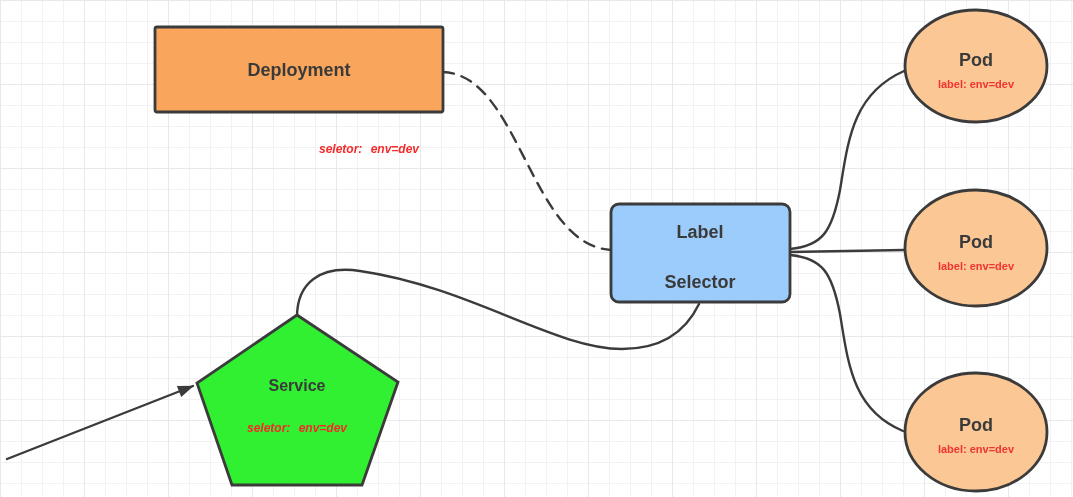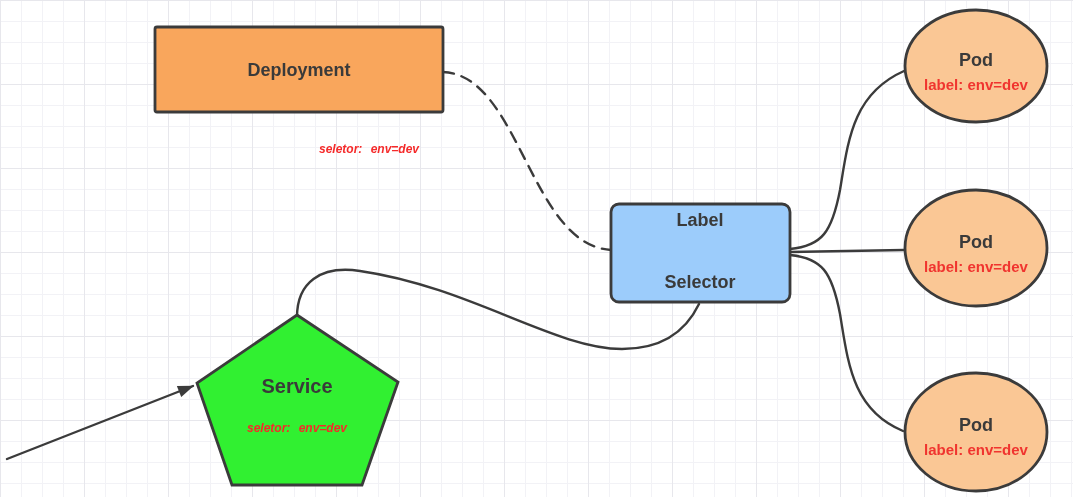--- a/index.html
+++ b/index.html
@@ -20,22 +20,22 @@
   .stage > svg { position: absolute; left: 0; top: 0; }
   .t {
     position: absolute;
     transform: translate(-50%, -50%);
     white-space: nowrap;
     font-weight: bold;
     color: #3a3a3a;
     line-height: 1;
   }
   .t-lg  { font-size: 18px; }
-  .t-xl  { font-size: 20px; }
-  .t-sub { font-size: 15px; color: #f0342f; }
+  .t-xl  { font-size: 16px; }
+  .t-sub { font-size: 11px; color: #f0342f; }
   .t-note {
     font-size: 12px;
     font-style: italic;
     color: #f52a2a;
     word-spacing: 5px;
   }
   .edge { fill: none; stroke: #3b3b3b; stroke-width: 2.4; stroke-linecap: round; }
   .edge-dashed { stroke-dasharray: 11 8; }
   .shape { stroke: #3b3b3b; stroke-width: 2.8; }
 </style>
@@ -73,21 +73,21 @@
 
     <ellipse class="shape" cx="976" cy="248" rx="71" ry="58" fill="#fac795"></ellipse>
 
     <ellipse class="shape" cx="976" cy="432" rx="71" ry="59" fill="#fac795"></ellipse>
   </svg>
 
   <div class="t t-lg" style="left:299px; top:70px;">Deployment</div>
 
   <div class="t t-note" style="left:369px; top:149px;">seletor: env=dev</div>
 
-  <div class="t t-lg" style="left:700px; top:220px;">Label</div>
+  <div class="t t-lg" style="left:700px; top:232px;">Label</div>
 
   <div class="t t-lg" style="left:700px; top:282px;">Selector</div>
 
   <div class="t t-xl" style="left:297px; top:386px;">Service</div>
 
   <div class="t t-note" style="left:297px; top:428px;">seletor: env=dev</div>
 
   <div class="t t-lg" style="left:976px; top:60px;">Pod</div>
   <div class="t t-sub" style="left:976px; top:84px;">label: env=dev</div>
 

